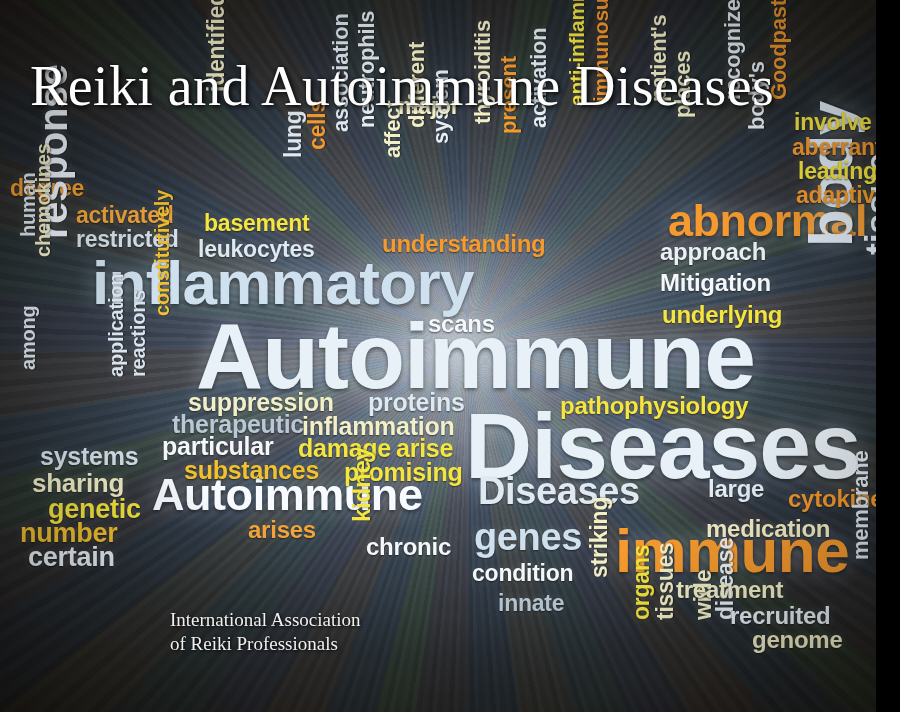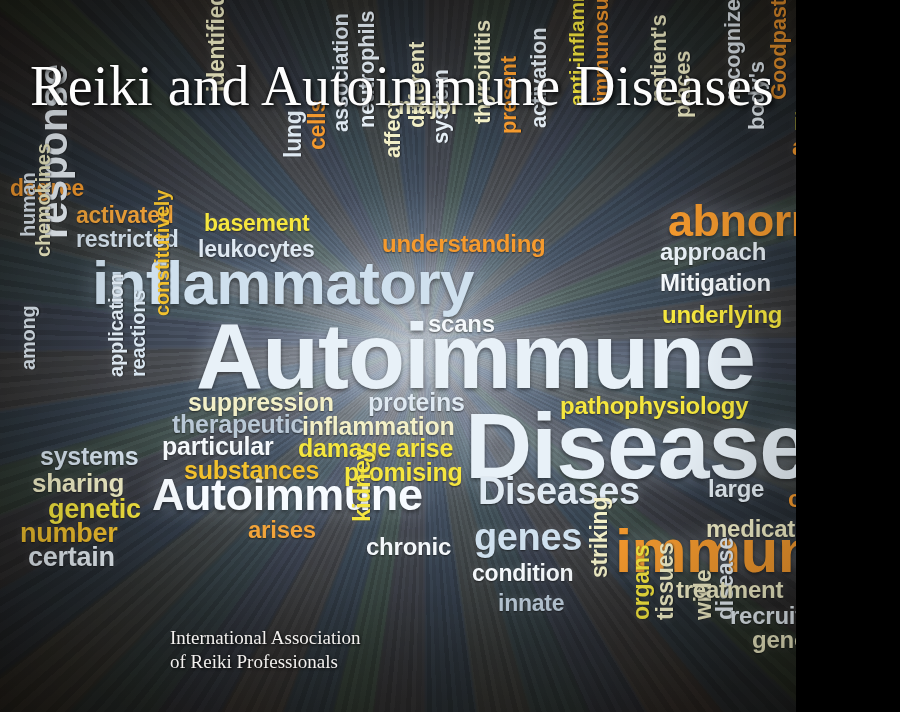--- a/index.html
+++ b/index.html
@@ -1,19 +1,19 @@
 <!DOCTYPE html>
 <html><head>
 <meta charset="utf-8">
 <title>Reiki and Autoimmune Diseases word cloud</title>
 <style>
   html,body{margin:0;padding:0;background:#000;}
   #stage{
     position:relative;
-    width:796px;height:712px;
+    width:876px;height:712px;
     overflow:hidden;
     background:#1c1b1a;
     font-family:"Liberation Sans", sans-serif;
     user-select:none;
   }
   
   .bg-base{
     position:absolute;inset:0;
     background:
       radial-gradient(ellipse 120% 95% at 52% 49%,
@@ -90,21 +90,21 @@
     left:20px; top:532px;
     width:140px; height:166px;
     background:#fcfbfb;
     border:3px solid #5b1d83;
     box-sizing:border-box;
     box-shadow:0 2px 7px rgba(0,0,0,.55);
   }
   #logo svg{display:block;}
   #logotext{
     position:absolute;
-    left:170px; top:626px;
+    left:170px; top:608px;
     font-family:"Liberation Serif", serif;
     font-size:19px;
     color:#f2f0ee;
     line-height:1.28;
     text-shadow:1px 1px 3px rgba(0,0,0,.9);
     white-space:pre-line;
   }
 </style>
 </head>
 <body>

